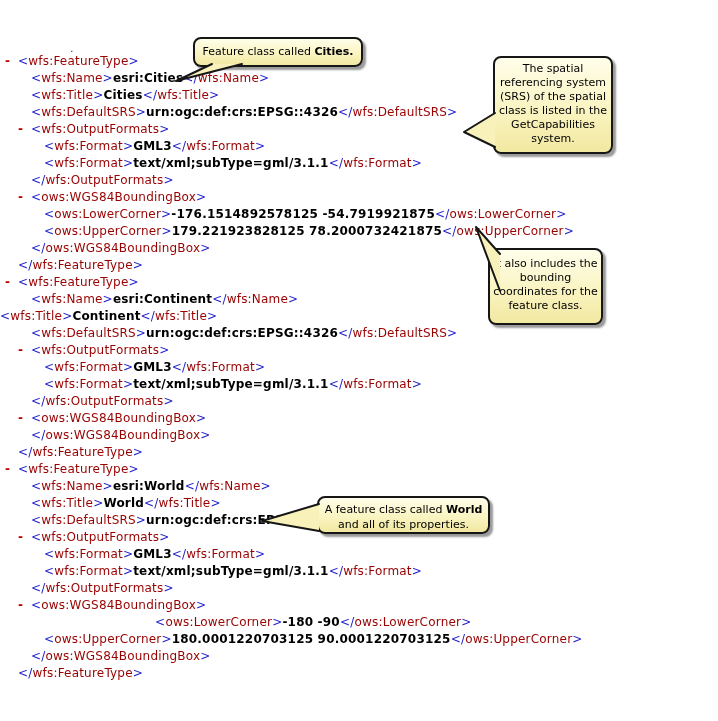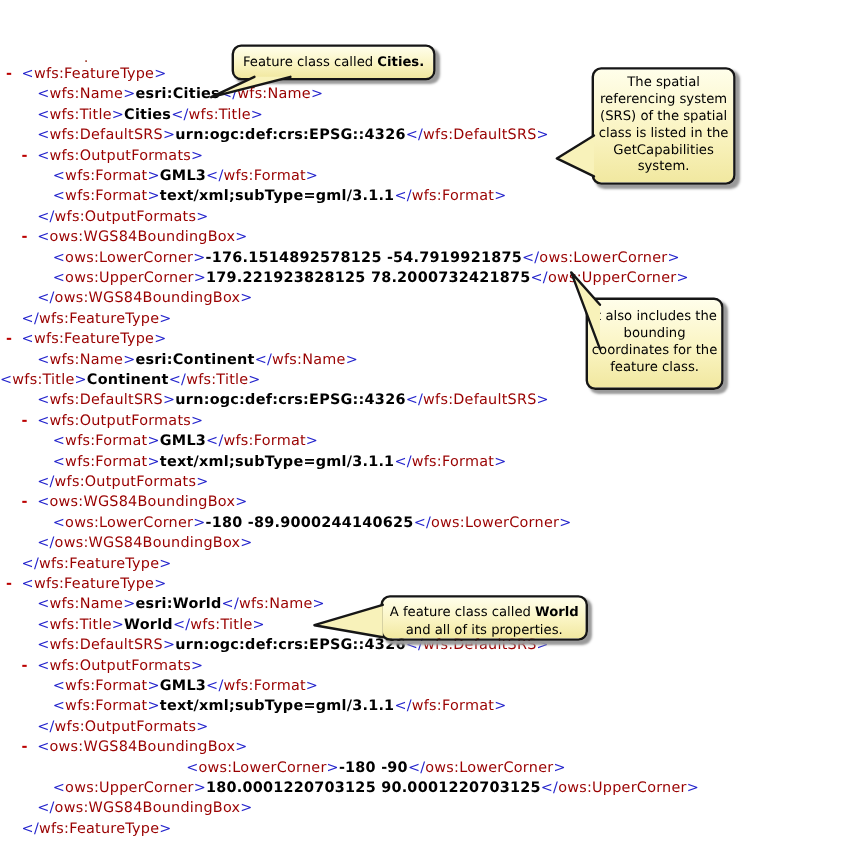--- a/index.html
+++ b/index.html
@@ -54,21 +54,20 @@
     <div class="line" style="padding-left: 18px;"><span class="br">&lt;/</span><span class="tg">wfs:FeatureType</span><span class="br">&gt;</span></div>
     <div class="line" style="padding-left: 18px;"><span class="mk" style="left: 5px;">-</span><span class="br">&lt;</span><span class="tg">wfs:FeatureType</span><span class="br">&gt;</span></div>
     <div class="line" style="padding-left: 31px;"><span class="br">&lt;</span><span class="tg">wfs:Name</span><span class="br">&gt;</span><span class="val">esri:Continent</span><span class="br">&lt;/</span><span class="tg">wfs:Name</span><span class="br">&gt;</span></div>
     <div class="line" style=""><span class="br">&lt;</span><span class="tg">wfs:Title</span><span class="br">&gt;</span><span class="val">Continent</span><span class="br">&lt;/</span><span class="tg">wfs:Title</span><span class="br">&gt;</span></div>
     <div class="line" style="padding-left: 31px;"><span class="br">&lt;</span><span class="tg">wfs:DefaultSRS</span><span class="br">&gt;</span><span class="val">urn:ogc:def:crs:EPSG::4326</span><span class="br">&lt;/</span><span class="tg">wfs:DefaultSRS</span><span class="br">&gt;</span></div>
     <div class="line" style="padding-left: 31px;"><span class="mk" style="left: 18px;">-</span><span class="br">&lt;</span><span class="tg">wfs:OutputFormats</span><span class="br">&gt;</span></div>
     <div class="line" style="padding-left: 44px;"><span class="br">&lt;</span><span class="tg">wfs:Format</span><span class="br">&gt;</span><span class="val">GML3</span><span class="br">&lt;/</span><span class="tg">wfs:Format</span><span class="br">&gt;</span></div>
     <div class="line" style="padding-left: 44px;"><span class="br">&lt;</span><span class="tg">wfs:Format</span><span class="br">&gt;</span><span class="val">text/xml;subType=gml/3.1.1</span><span class="br">&lt;/</span><span class="tg">wfs:Format</span><span class="br">&gt;</span></div>
     <div class="line" style="padding-left: 31px;"><span class="br">&lt;/</span><span class="tg">wfs:OutputFormats</span><span class="br">&gt;</span></div>
     <div class="line" style="padding-left: 31px;"><span class="mk" style="left: 18px;">-</span><span class="br">&lt;</span><span class="tg">ows:WGS84BoundingBox</span><span class="br">&gt;</span></div>
-    <div class="line" style="padding-left: 44px;"><span class="br">&lt;</span><span class="tg">ows:LowerCorner</span><span class="br">&gt;</span><span class="val">-180 -89.9000244140625</span><span class="br">&lt;/</span><span class="tg">ows:LowerCorner</span><span class="br">&gt;</span></div>
     <div class="line" style="padding-left: 31px;"><span class="br">&lt;/</span><span class="tg">ows:WGS84BoundingBox</span><span class="br">&gt;</span></div>
     <div class="line" style="padding-left: 18px;"><span class="br">&lt;/</span><span class="tg">wfs:FeatureType</span><span class="br">&gt;</span></div>
     <div class="line" style="padding-left: 18px;"><span class="mk" style="left: 5px;">-</span><span class="br">&lt;</span><span class="tg">wfs:FeatureType</span><span class="br">&gt;</span></div>
     <div class="line" style="padding-left: 31px;"><span class="br">&lt;</span><span class="tg">wfs:Name</span><span class="br">&gt;</span><span class="val">esri:World</span><span class="br">&lt;/</span><span class="tg">wfs:Name</span><span class="br">&gt;</span></div>
     <div class="line" style="padding-left: 31px;"><span class="br">&lt;</span><span class="tg">wfs:Title</span><span class="br">&gt;</span><span class="val">World</span><span class="br">&lt;/</span><span class="tg">wfs:Title</span><span class="br">&gt;</span></div>
     <div class="line" style="padding-left: 31px;"><span class="br">&lt;</span><span class="tg">wfs:DefaultSRS</span><span class="br">&gt;</span><span class="val">urn:ogc:def:crs:EPSG::4326</span><span class="br">&lt;/</span><span class="tg">wfs:DefaultSRS</span><span class="br">&gt;</span></div>
     <div class="line" style="padding-left: 31px;"><span class="mk" style="left: 18px;">-</span><span class="br">&lt;</span><span class="tg">wfs:OutputFormats</span><span class="br">&gt;</span></div>
     <div class="line" style="padding-left: 44px;"><span class="br">&lt;</span><span class="tg">wfs:Format</span><span class="br">&gt;</span><span class="val">GML3</span><span class="br">&lt;/</span><span class="tg">wfs:Format</span><span class="br">&gt;</span></div>
     <div class="line" style="padding-left: 44px;"><span class="br">&lt;</span><span class="tg">wfs:Format</span><span class="br">&gt;</span><span class="val">text/xml;subType=gml/3.1.1</span><span class="br">&lt;/</span><span class="tg">wfs:Format</span><span class="br">&gt;</span></div>
     <div class="line" style="padding-left: 31px;"><span class="br">&lt;/</span><span class="tg">wfs:OutputFormats</span><span class="br">&gt;</span></div>

